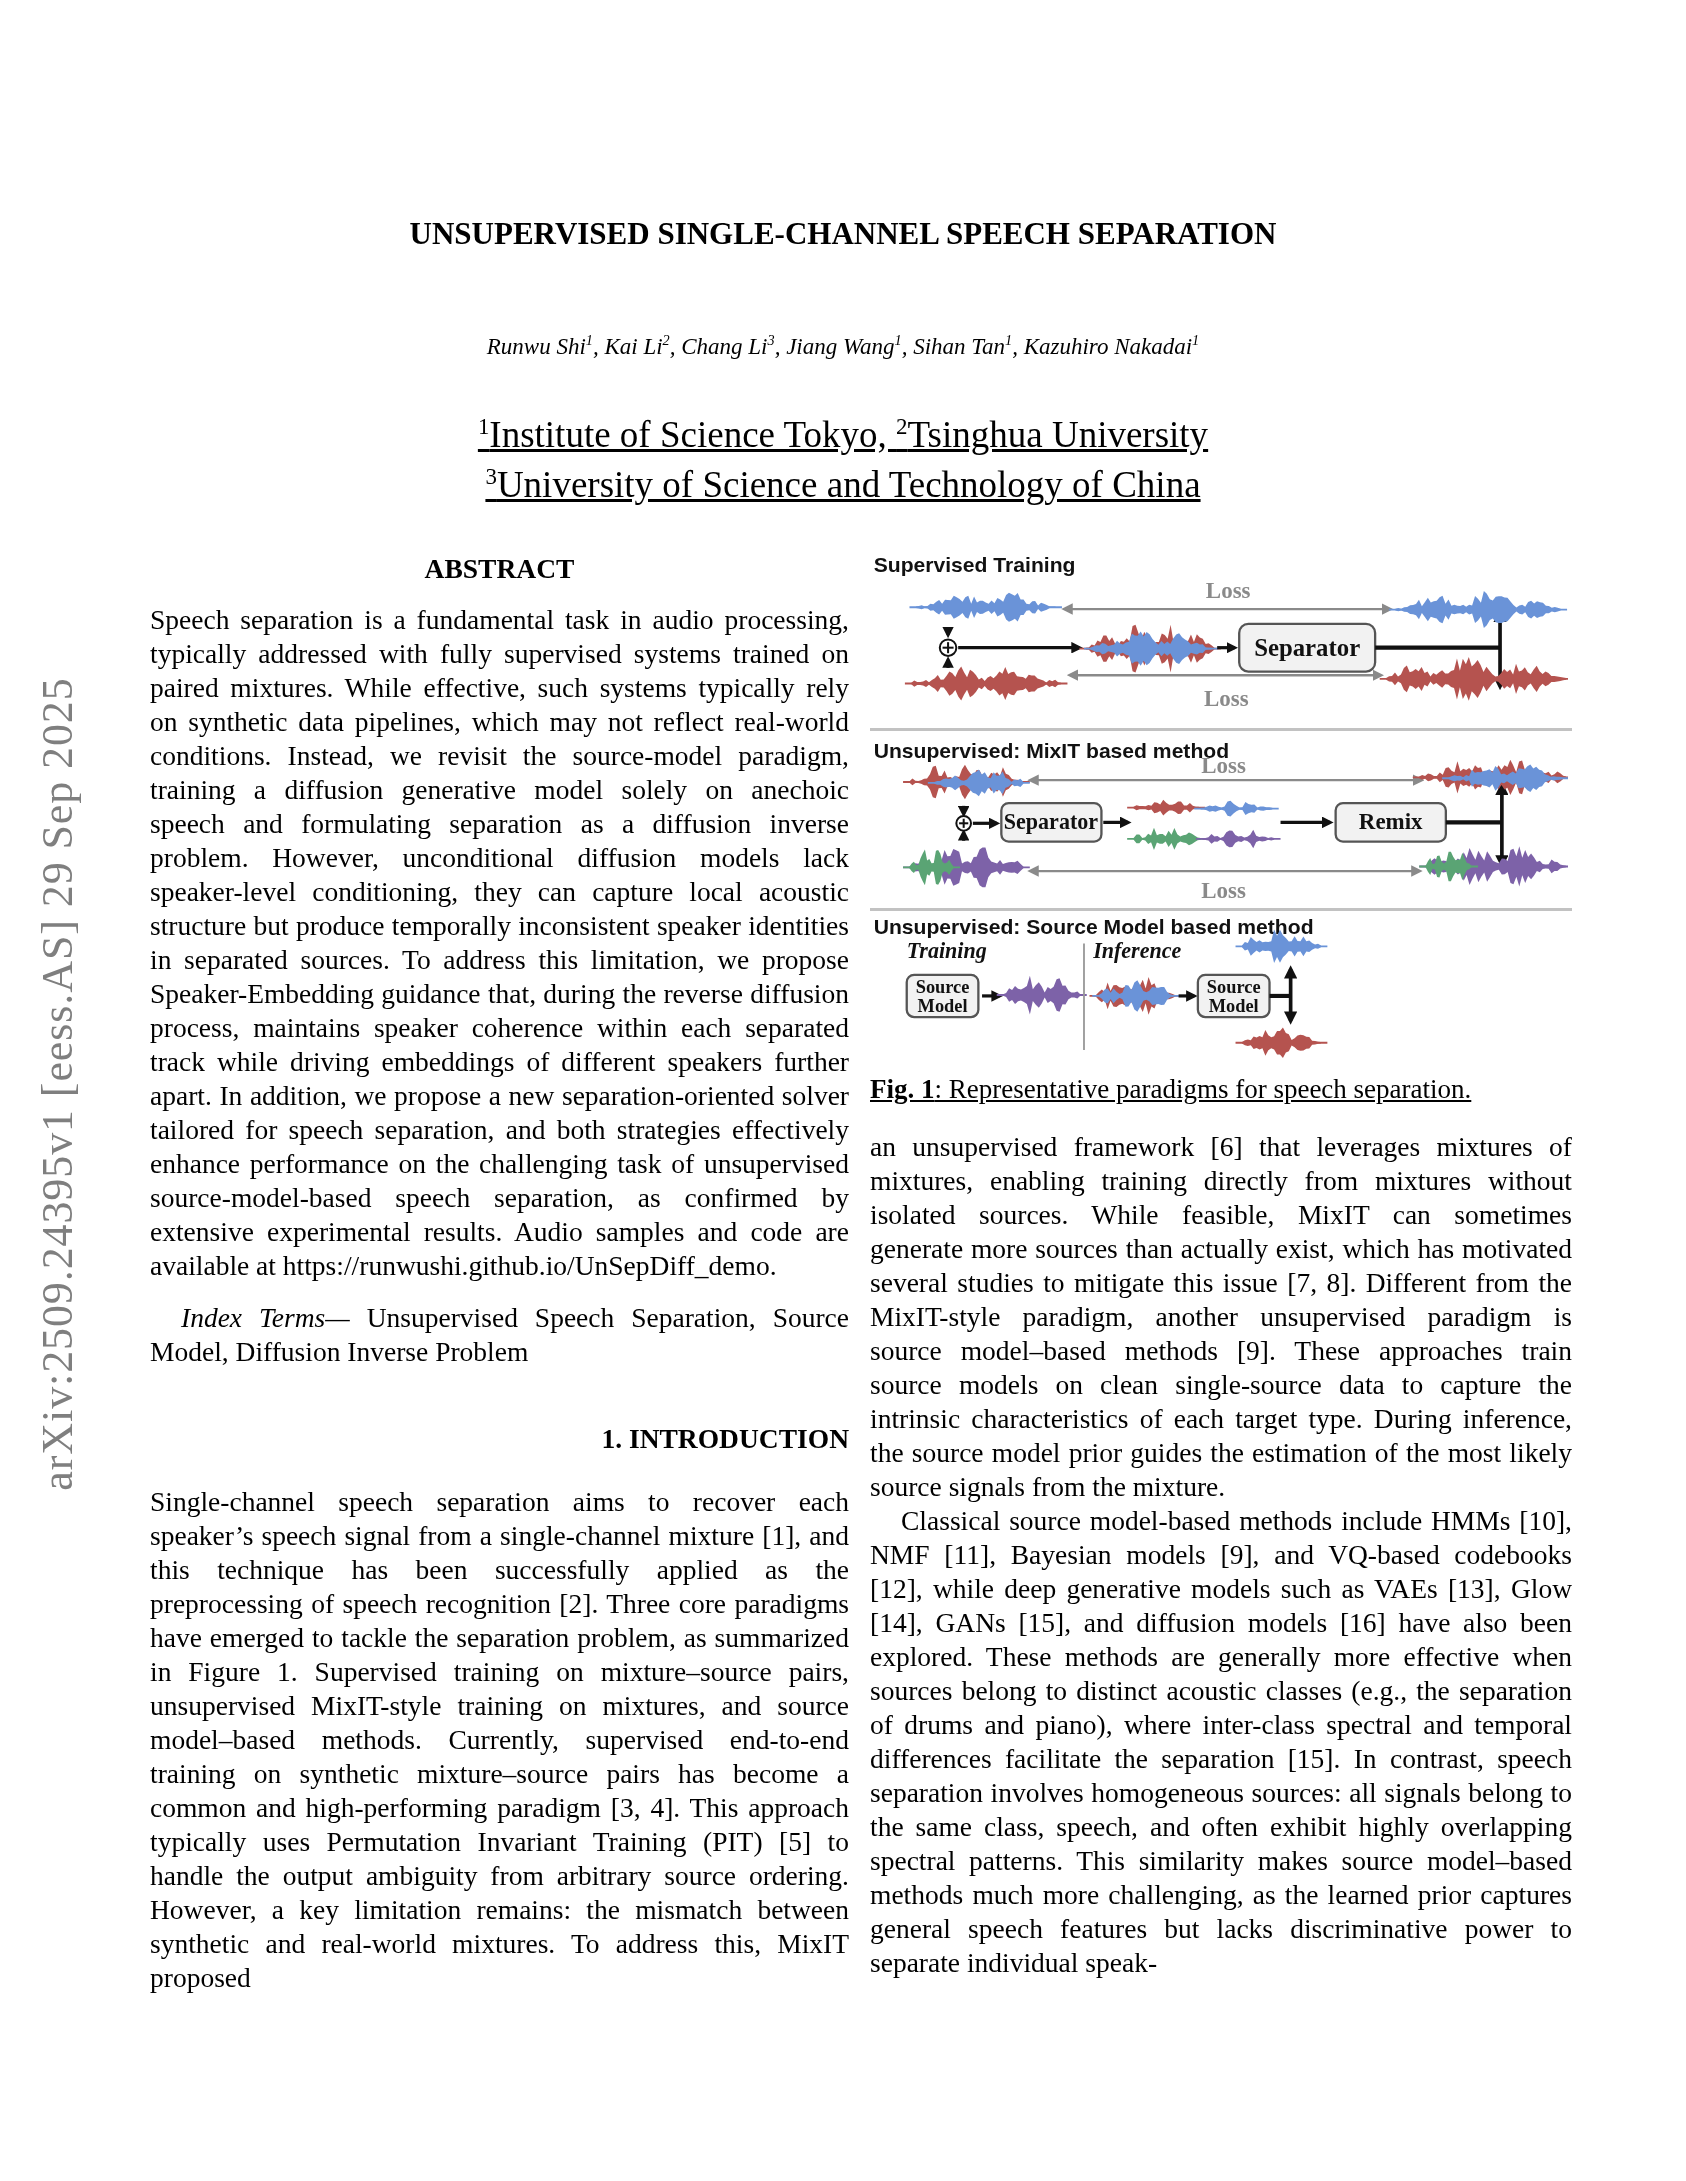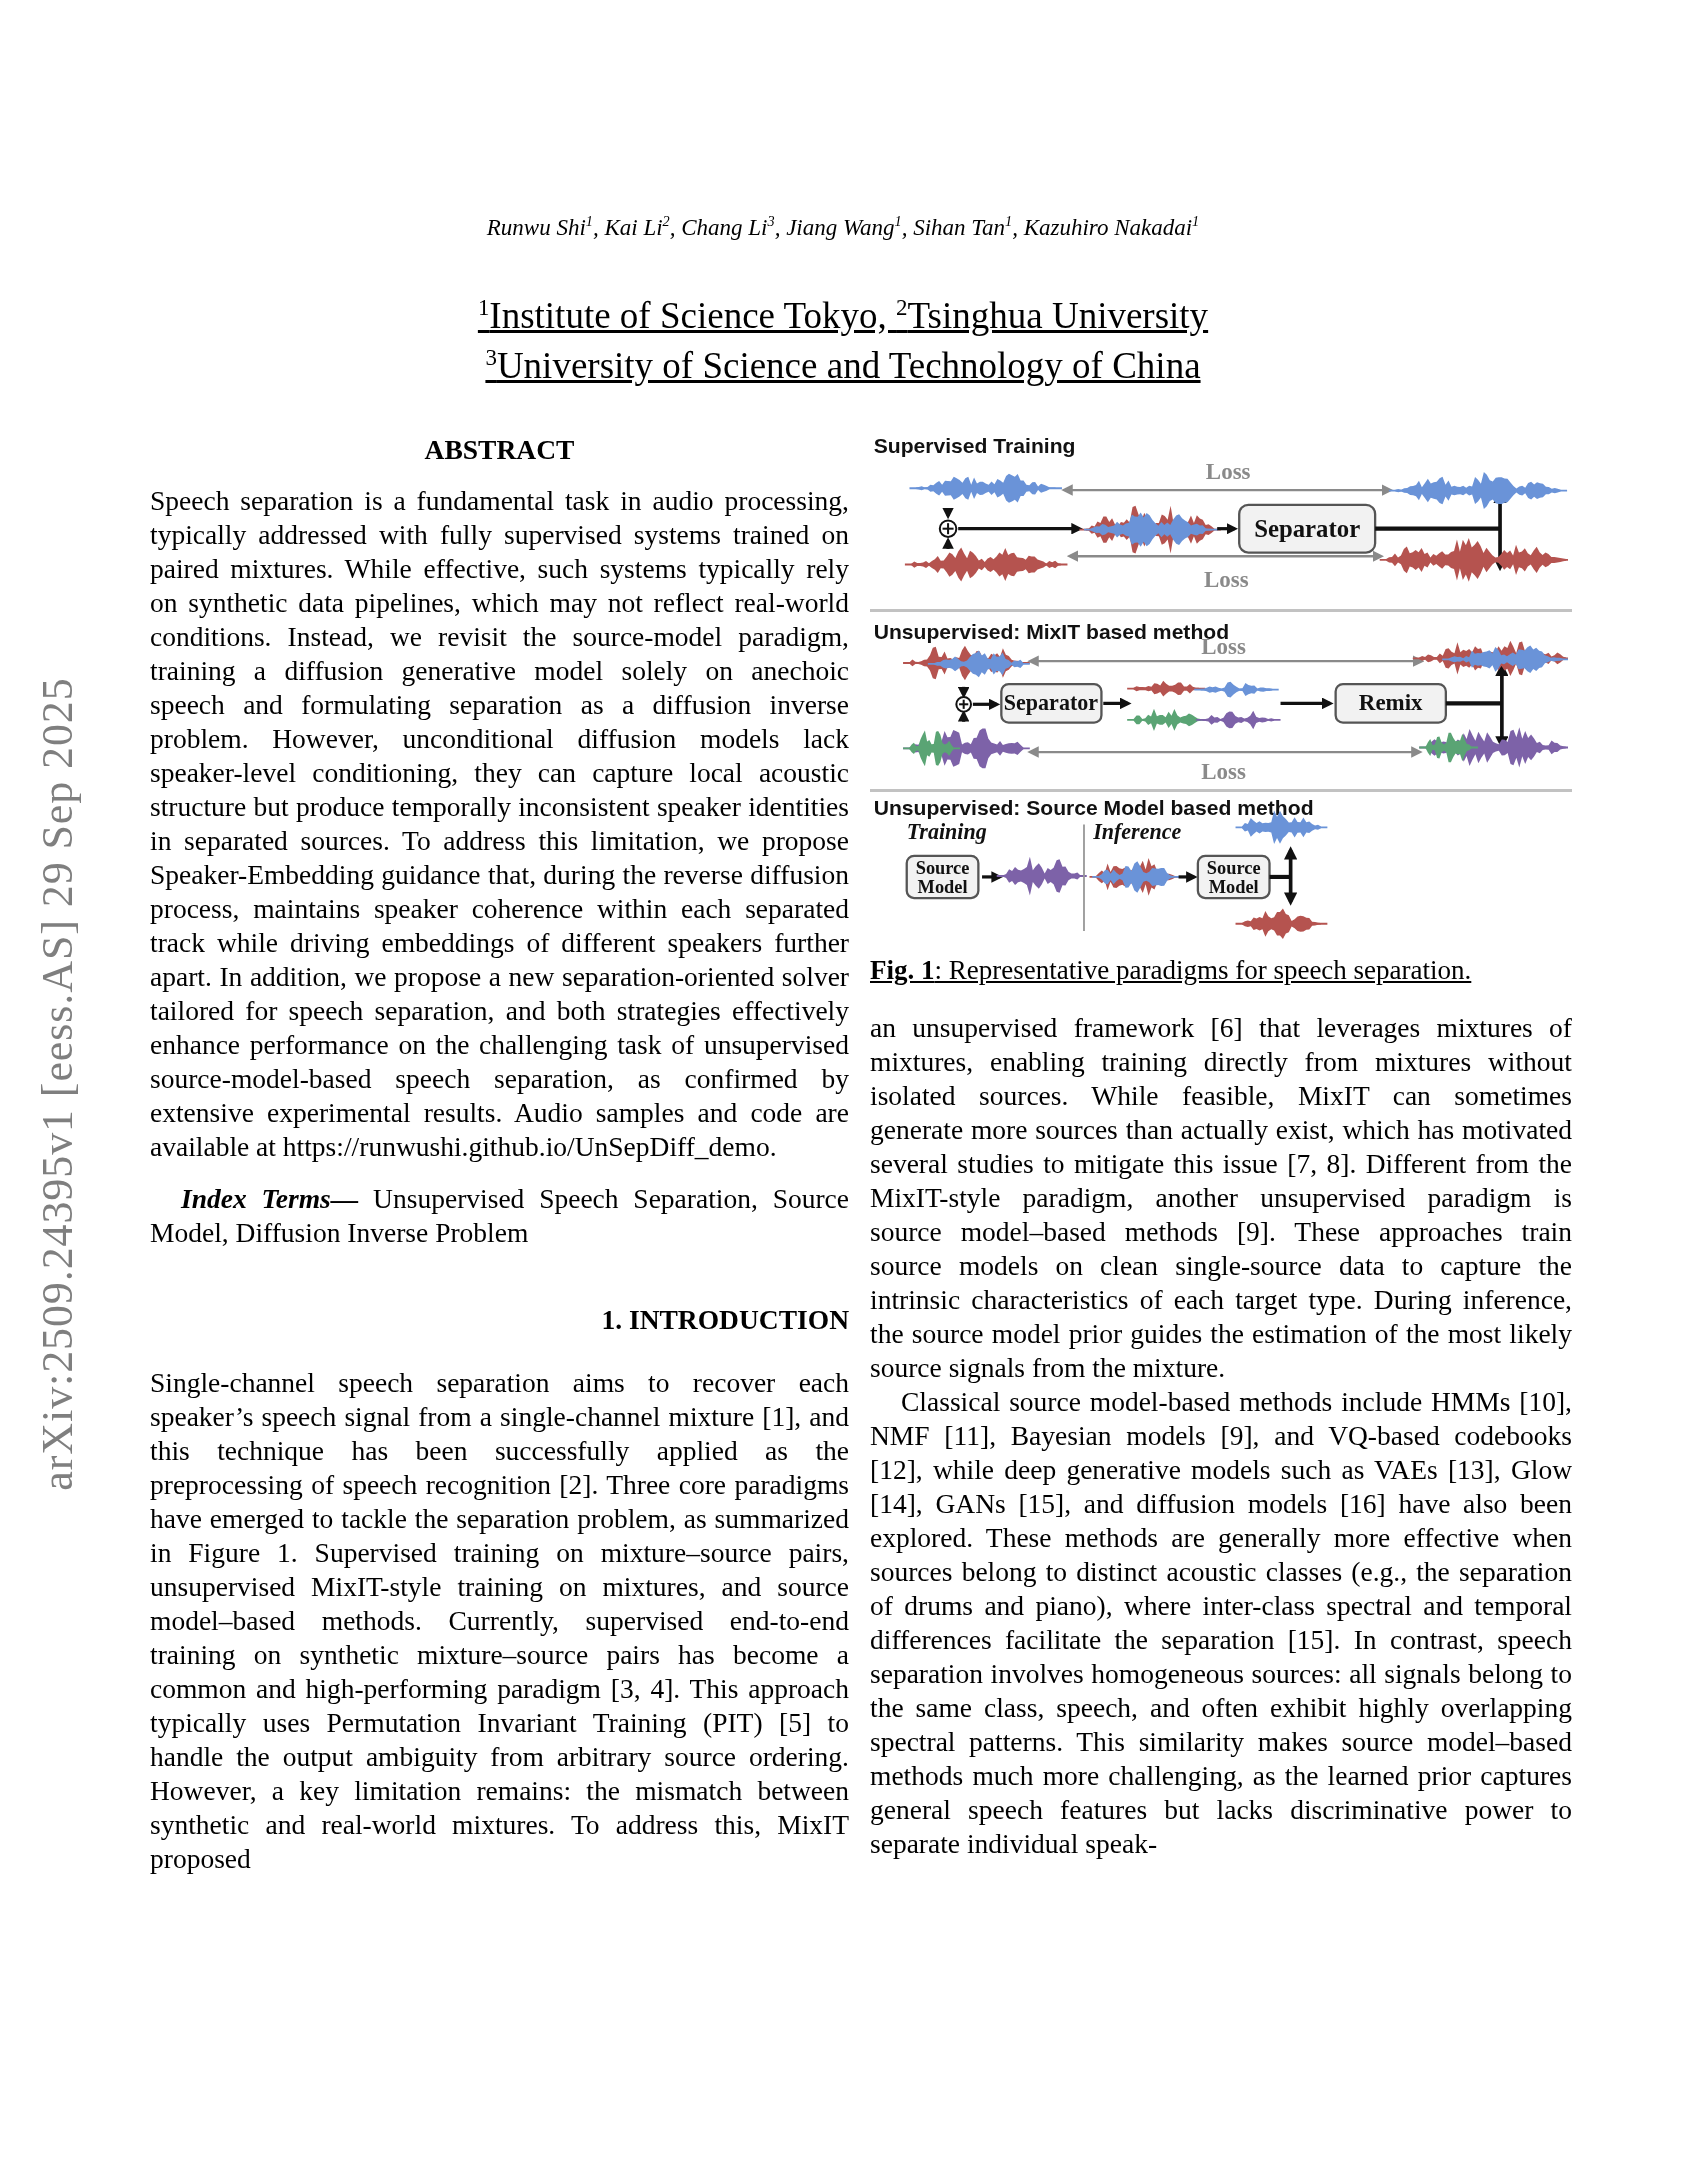--- a/index.html
+++ b/index.html
@@ -18,21 +18,21 @@
   sup { font-size:62%; }
   .affils { margin-top:46px; text-align:center; font-size:37px; line-height:42px;text-decoration:underline; }
   .cols { display:flex; gap:21px; margin:46px 114px 0 150px; font-size:27.5px; line-height:34px; text-align:justify; }
   .col-left  { width:700px; }
   .col-right { width:702px; }
   p { margin:0; }
   .abs-heading { text-align:center; font-weight:bold; margin:0 0 16.5px 0; }
   .index-terms { margin-top:18.4px; text-indent:31px; }
   .sec-heading { text-align:right; font-weight:bold; margin:53px 0 29px 0; }
   .indent { text-indent:31px; }
-  .boldital { font-weight:bold; font-style:italic; }
+  .boldital { font-weight:normal; font-style:italic; }
   .bold { font-weight:bold; }
   .para-gap { margin-top:24px; }
   figure { margin:0; padding:0; width:702px;text-decoration:underline; }
   .fig-divider { height:2.8px; background:#c2c2c2; margin:2.8px 0 4.6px 0; }
   .fig-caption { text-align:left; font-size:27px; margin-top:9.2px; }
   svg { display:block; }
   svg .fig-label { font:bold 23px "Liberation Sans", sans-serif; fill:#111; }
   svg .loss-text { font-weight:600; font-size:25px; font-family:"Liberation Serif",serif; fill:#8a8a8a; text-anchor:middle; }
   svg .box { fill:#f2f2f2; stroke:#555; stroke-width:2.5; }
   svg .bt { font-weight:bold; font-family:"Liberation Serif",serif; fill:#111; text-anchor:middle; }
@@ -45,20 +45,21 @@
   svg .plus { stroke:#111; stroke-width:2.2; fill:#fff; }
   svg .plus-line { stroke:#111; stroke-width:2.2; }
   svg .vline { stroke:#999; stroke-width:2; }
 </style>
 </head>
 <body>
 
 <div class="arxiv-banner">arXiv:2509.24395v1  [eess.AS]  29 Sep 2025</div>
 
 <div class="title">
+  <div>UNSUPERVISED SINGLE-CHANNEL SPEECH SEPARATION</div>
 </div>
 
 <div class="authors"><span>Runwu Shi<sup>1</sup></span>, <span>Kai Li<sup>2</sup></span>, <span>Chang Li<sup>3</sup></span>, <span>Jiang Wang<sup>1</sup></span>, <span>Sihan Tan<sup>1</sup></span>, <span>Kazuhiro Nakadai<sup>1</sup></span></div>
 
 <div class="affils">
     <div><sup>1</sup>Institute of Science Tokyo, <sup>2</sup>Tsinghua University</div>
     <div><sup>3</sup>University of Science and Technology of China</div>
   </div>
 
 <div class="cols">

